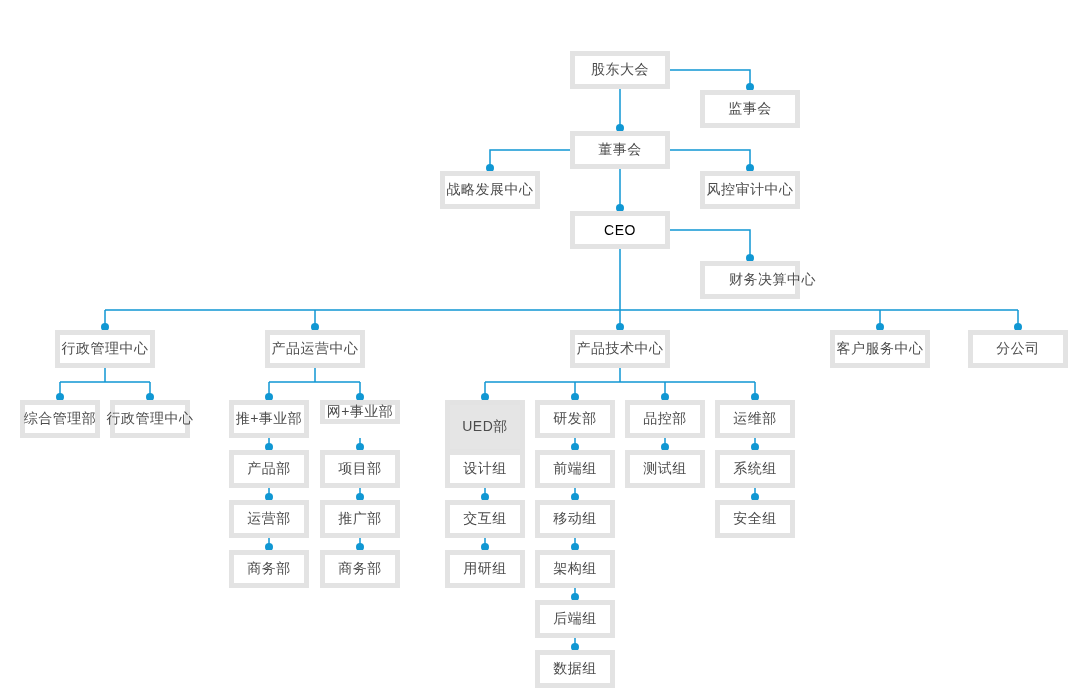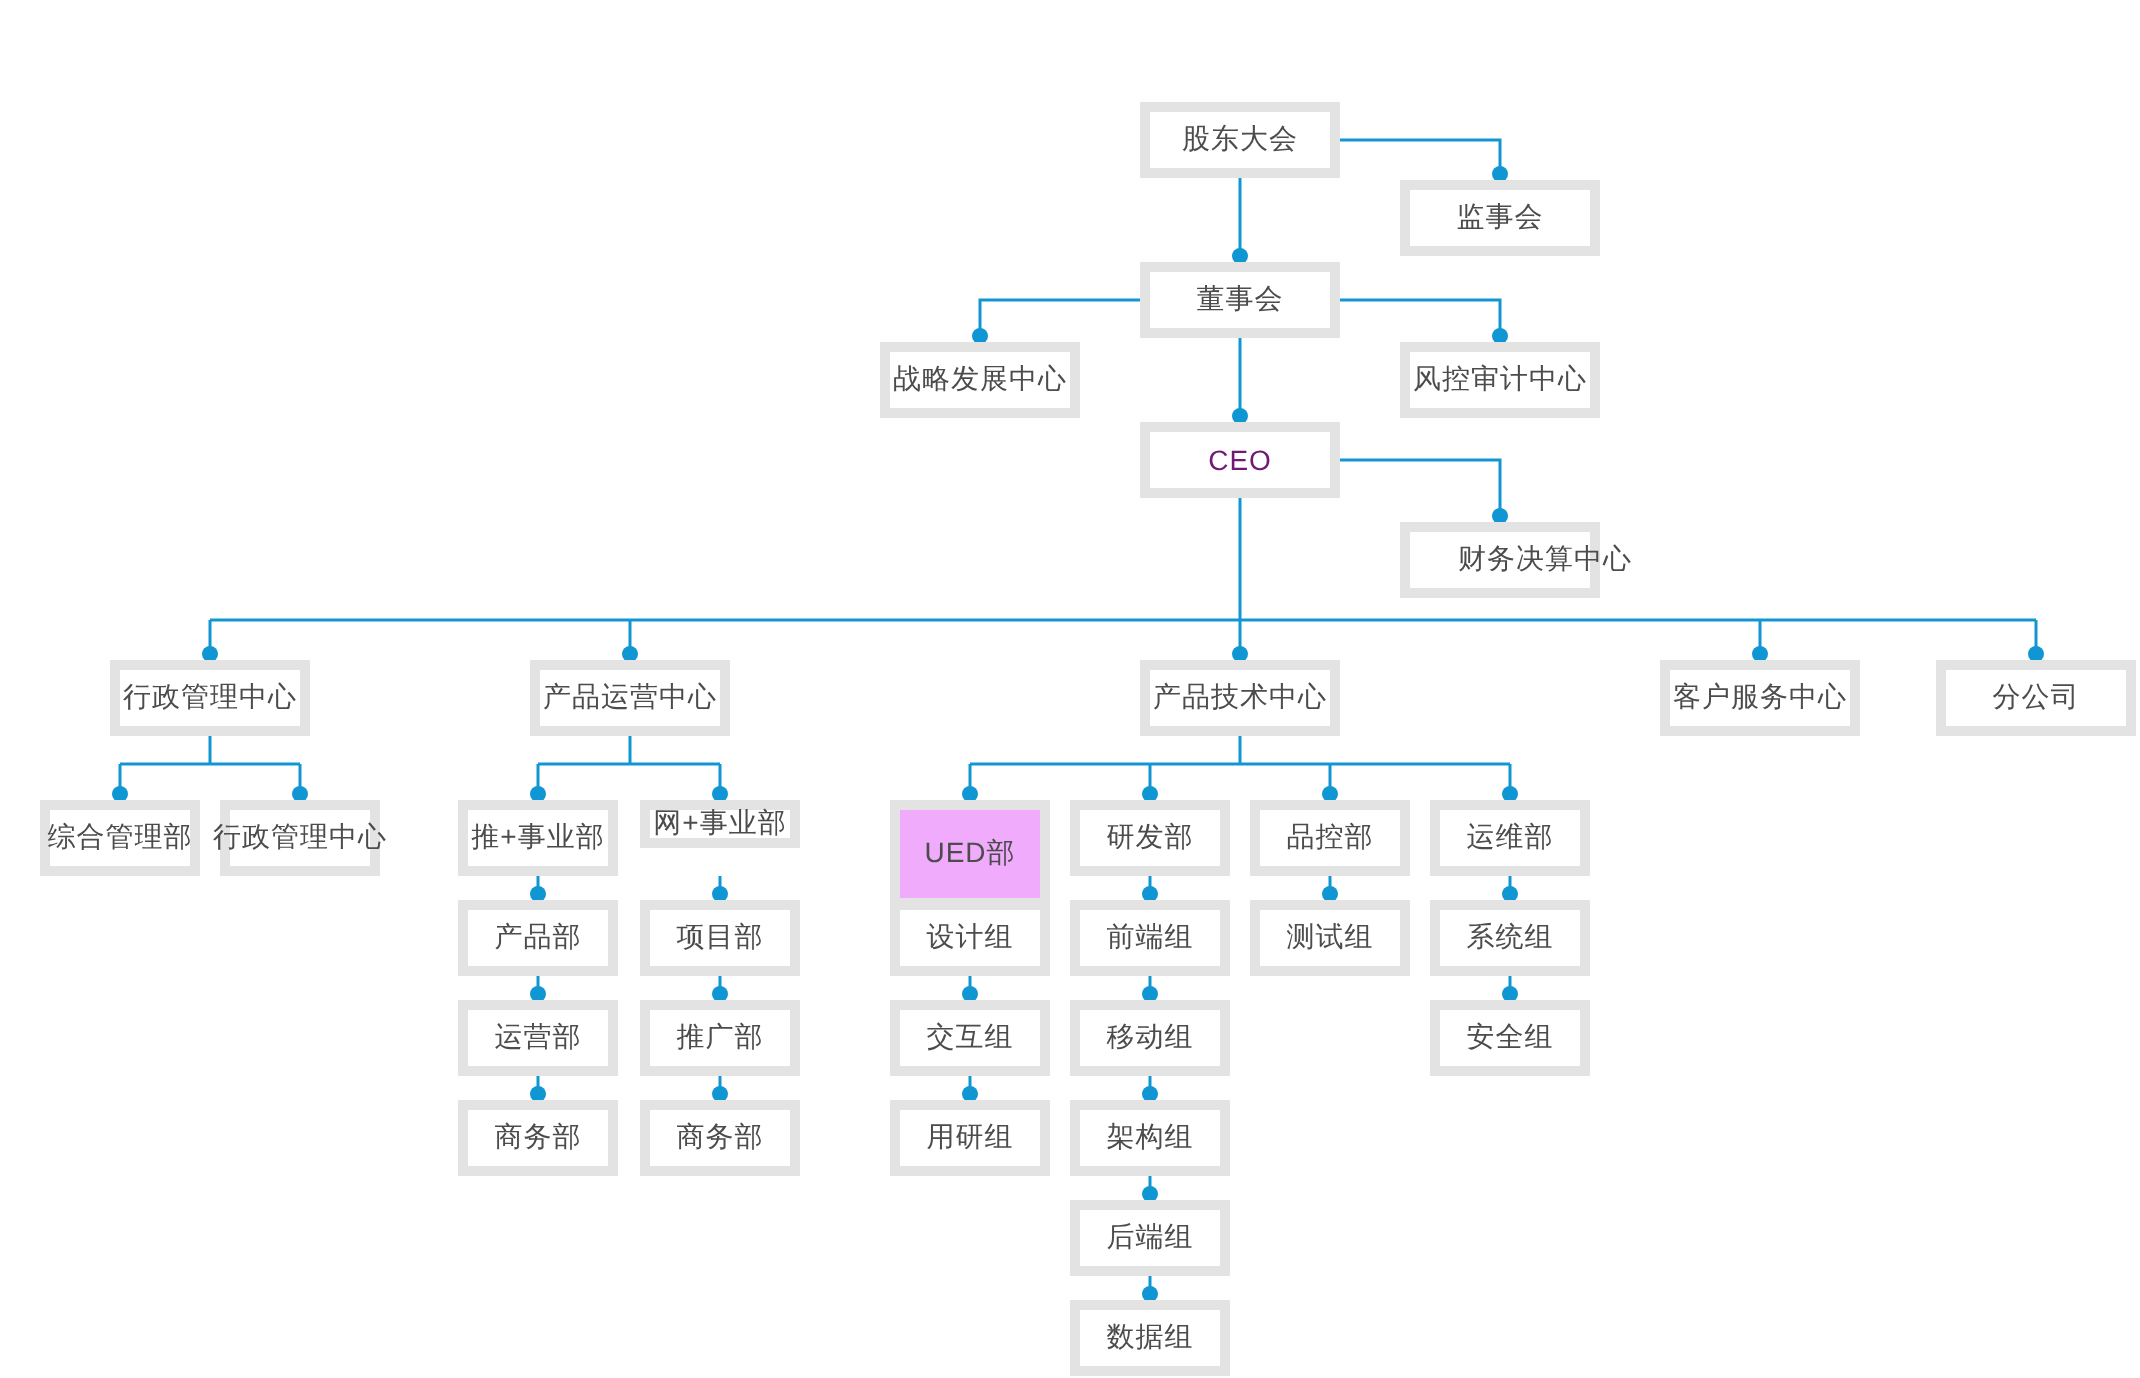--- a/index.html
+++ b/index.html
@@ -91,21 +91,21 @@
       <div class="node" style="left: 570px; top: 131px; width: 100px; height: 38px; border-color: rgb(227, 227, 227); background: rgb(255, 255, 255);">
         <span style="color: rgb(76, 76, 76);">董事会</span>
       </div>
       <div class="node" style="left: 440px; top: 171px; width: 100px; height: 38px; border-color: rgb(227, 227, 227); background: rgb(255, 255, 255);">
         <span style="color: rgb(76, 76, 76);">战略发展中心</span>
       </div>
       <div class="node" style="left: 700px; top: 171px; width: 100px; height: 38px; border-color: rgb(227, 227, 227); background: rgb(255, 255, 255);">
         <span style="color: rgb(76, 76, 76);">风控审计中心</span>
       </div>
       <div class="node" style="left: 570px; top: 211px; width: 100px; height: 38px; border-color: rgb(227, 227, 227); background: rgb(255, 255, 255);">
-        <span style="color: #701a75; text-align: center;">CEO</span>
+        <span style="color: #000000; text-align: center;">CEO</span>
       </div>
       <div class="node" style="left: 700px; top: 261px; width: 100px; height: 38px; border-color: rgb(227, 227, 227); background: rgb(255, 255, 255); padding-left: 45px;">
         <span style="color: rgb(76, 76, 76);">财务决算中心</span>
       </div>
       <div class="node" style="left: 55px; top: 330px; width: 100px; height: 38px; border-color: rgb(227, 227, 227); background: rgb(255, 255, 255);">
         <span style="color: rgb(76, 76, 76);">行政管理中心</span>
       </div>
       <div class="node" style="left: 265px; top: 330px; width: 100px; height: 38px; border-color: rgb(227, 227, 227); background: rgb(255, 255, 255);">
         <span style="color: rgb(76, 76, 76);">产品运营中心</span>
       </div>
@@ -123,21 +123,21 @@
       </div>
       <div class="node" style="left: 110px; top: 400px; width: 80px; height: 38px; border-color: rgb(227, 227, 227); background: rgb(255, 255, 255);">
         <span style="color: rgb(76, 76, 76);">行政管理中心</span>
       </div>
       <div class="node" style="left: 229px; top: 400px; width: 80px; height: 38px; border-color: rgb(227, 227, 227); background: rgb(255, 255, 255);">
         <span style="color: rgb(76, 76, 76);">推+事业部</span>
       </div>
       <div class="node" style="left: 320px; top: 400px; width: 80px; height: 24px; border-color: rgb(227, 227, 227); background: rgb(255, 255, 255);">
         <span style="color: rgb(76, 76, 76);">网+事业部</span>
       </div>
-      <div class="node" style="left: 445px; top: 400px; width: 80px; height: 54px; border-color: rgb(227, 227, 227); background: #f0abfc;">
+      <div class="node" style="left: 445px; top: 400px; width: 80px; height: 54px; border-color: rgb(227, 227, 227); background: #e5e5e5;">
         <span style="color: rgb(76, 76, 76);">UED部</span>
       </div>
       <div class="node" style="left: 535px; top: 400px; width: 80px; height: 38px; border-color: rgb(227, 227, 227); background: rgb(255, 255, 255);">
         <span style="color: rgb(76, 76, 76);">研发部</span>
       </div>
       <div class="node" style="left: 625px; top: 400px; width: 80px; height: 38px; border-color: rgb(227, 227, 227); background: rgb(255, 255, 255);">
         <span style="color: rgb(76, 76, 76);">品控部</span>
       </div>
       <div class="node" style="left: 715px; top: 400px; width: 80px; height: 38px; border-color: rgb(227, 227, 227); background: rgb(255, 255, 255);">
         <span style="color: rgb(76, 76, 76);">运维部</span>

